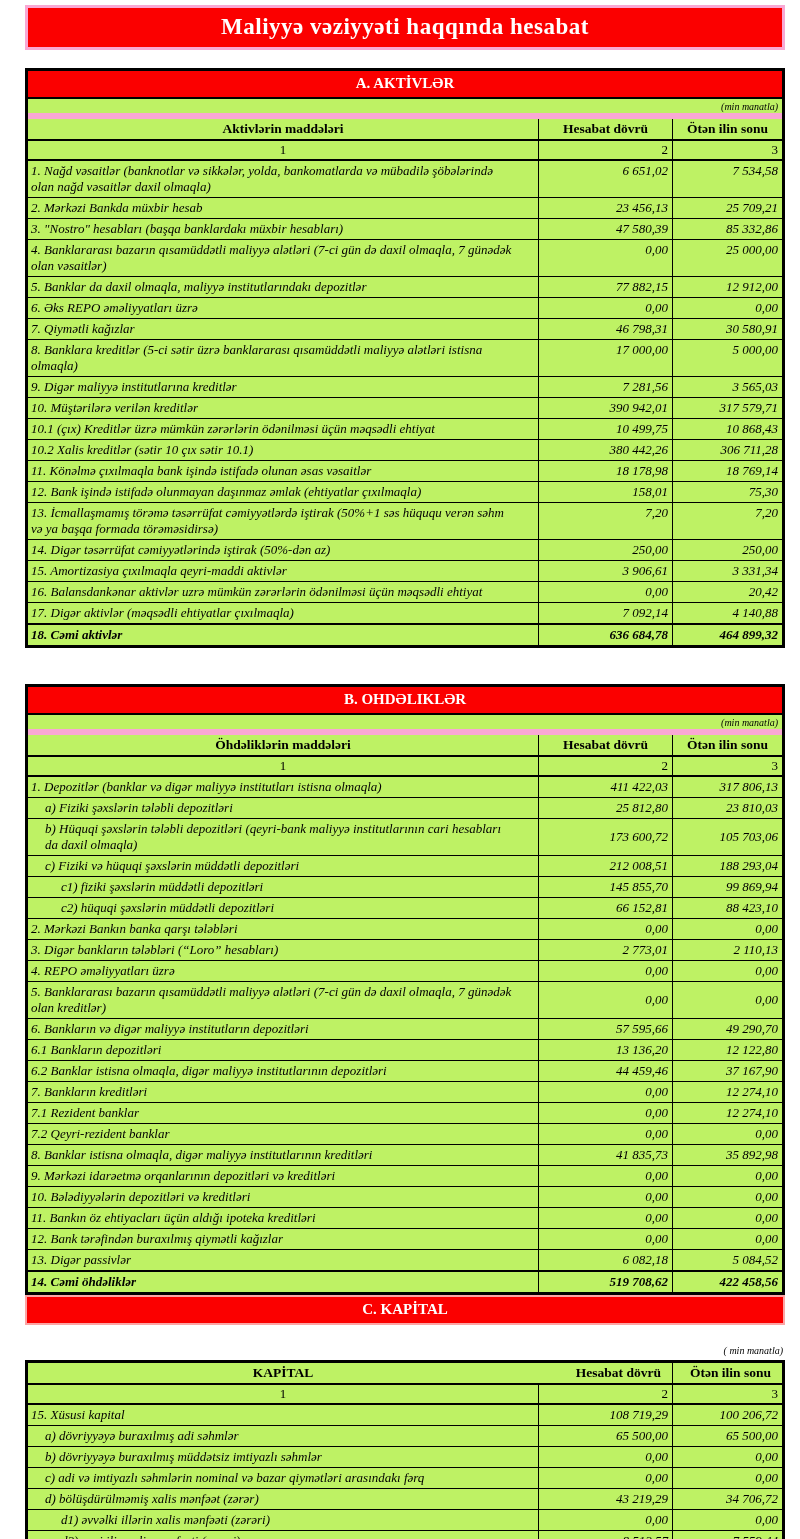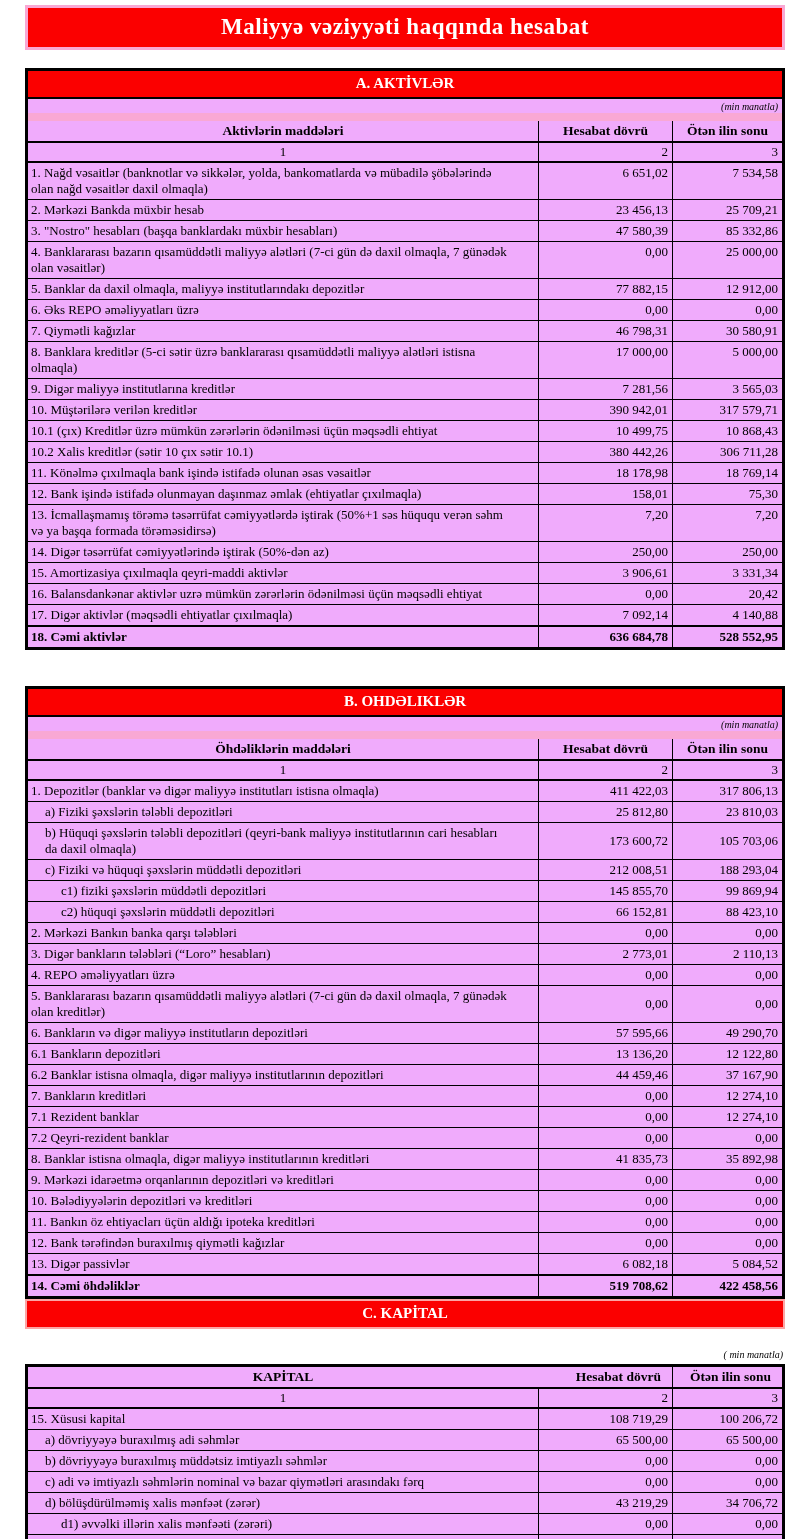--- a/index.html
+++ b/index.html
@@ -19,45 +19,45 @@
   
   .bar{
     background:#fb0000;color:#fff;font-weight:bold;font-size:15px;
     text-align:center;padding:4px 0 5px 0;border-bottom:2px solid #000;
   }
   .bar.standalone{
     box-sizing:border-box;border:2px solid #fca5a5;margin-bottom:20px;
   }
 
   .table-box{
-    box-sizing:border-box;width:760px;border:3px solid #000;background:#f0abfc;
+    box-sizing:border-box;width:760px;border:3px solid #000;background:#bef264;
   }
   .sec-gap-a{margin-bottom:36px;}
   .sec-gap-b{}
 
   .note{
     text-align:right;font-style:italic;font-size:10px;
-    padding:2px 4px 1px 0;border-bottom:8px solid #f9a8d4;
+    padding:2px 4px 1px 0;border-bottom:6px solid #f9a8d4;
   }
   .note.outside{border:none;padding:0 2px 4px 0;}
 
   .grid{display:grid;grid-template-columns:510px 134px 110px;}
   .head-row{font-weight:bold;font-size:13.5px;border-bottom:2px solid #000;}
   .head-row > div{padding:2px 11px;}
   .head-c1{text-align:center;}
   .head-c2,.head-c3{text-align:center;border-left:1px solid #000;}
   .head-row.no-div1 .head-c2{border-left:none;text-align:right;}
   .head-row.no-div1 .head-c3{text-align:right;}
 
   .num-row{font-size:13px;border-bottom:2px solid #000;}
   .num-row > div{padding:1px 4px;}
   .num-c1{text-align:center;}
   .num-c2,.num-c3{text-align:right;border-left:1px solid #000;}
 
-  .rows .row{border-top:1px solid #000;font-size:13px;line-height:16px;}
+  .rows .row{border-top:1px solid #000;font-size:13px;line-height:16px;font-style:italic;}
   .rows .row:first-child{border-top:none;}
   .row .c1{padding:2px 26px 2px 3px;}
   .row .c2,.row .c3{
     border-left:1px solid #000;padding:2px 4px;
     display:flex;justify-content:flex-end;
   }
   .va-top .row .c2,.va-top .row .c3{align-items:flex-start;}
   .va-mid .row .c2,.va-mid .row .c3{align-items:center;}
   .row.ind1 .c1{padding-left:17px;}
   .row.ind2 .c1{padding-left:33px;}
@@ -175,21 +175,21 @@
           <div class="c3">20,42</div>
         </div>
         <div class="grid row">
           <div class="c1">17. Digər aktivlər (məqsədli ehtiyatlar çıxılmaqla)</div>
           <div class="c2">7 092,14</div>
           <div class="c3">4 140,88</div>
         </div>
         <div class="grid row bold">
           <div class="c1">18. Cəmi aktivlər</div>
           <div class="c2">636 684,78</div>
-          <div class="c3">528 552,95</div>
+          <div class="c3">464 899,32</div>
         </div>
       </div>
   </section>
 
   <section class="table-box va-mid sec-gap-b">
     <div class="bar">B. OHDƏLIKLƏR</div>
     <div class="note">(min manatla)</div>
     <div class="grid head-row">
       <div class="head-c1">Öhdəliklərin maddələri</div>
       <div class="head-c2">Hesabat dövrü</div>

